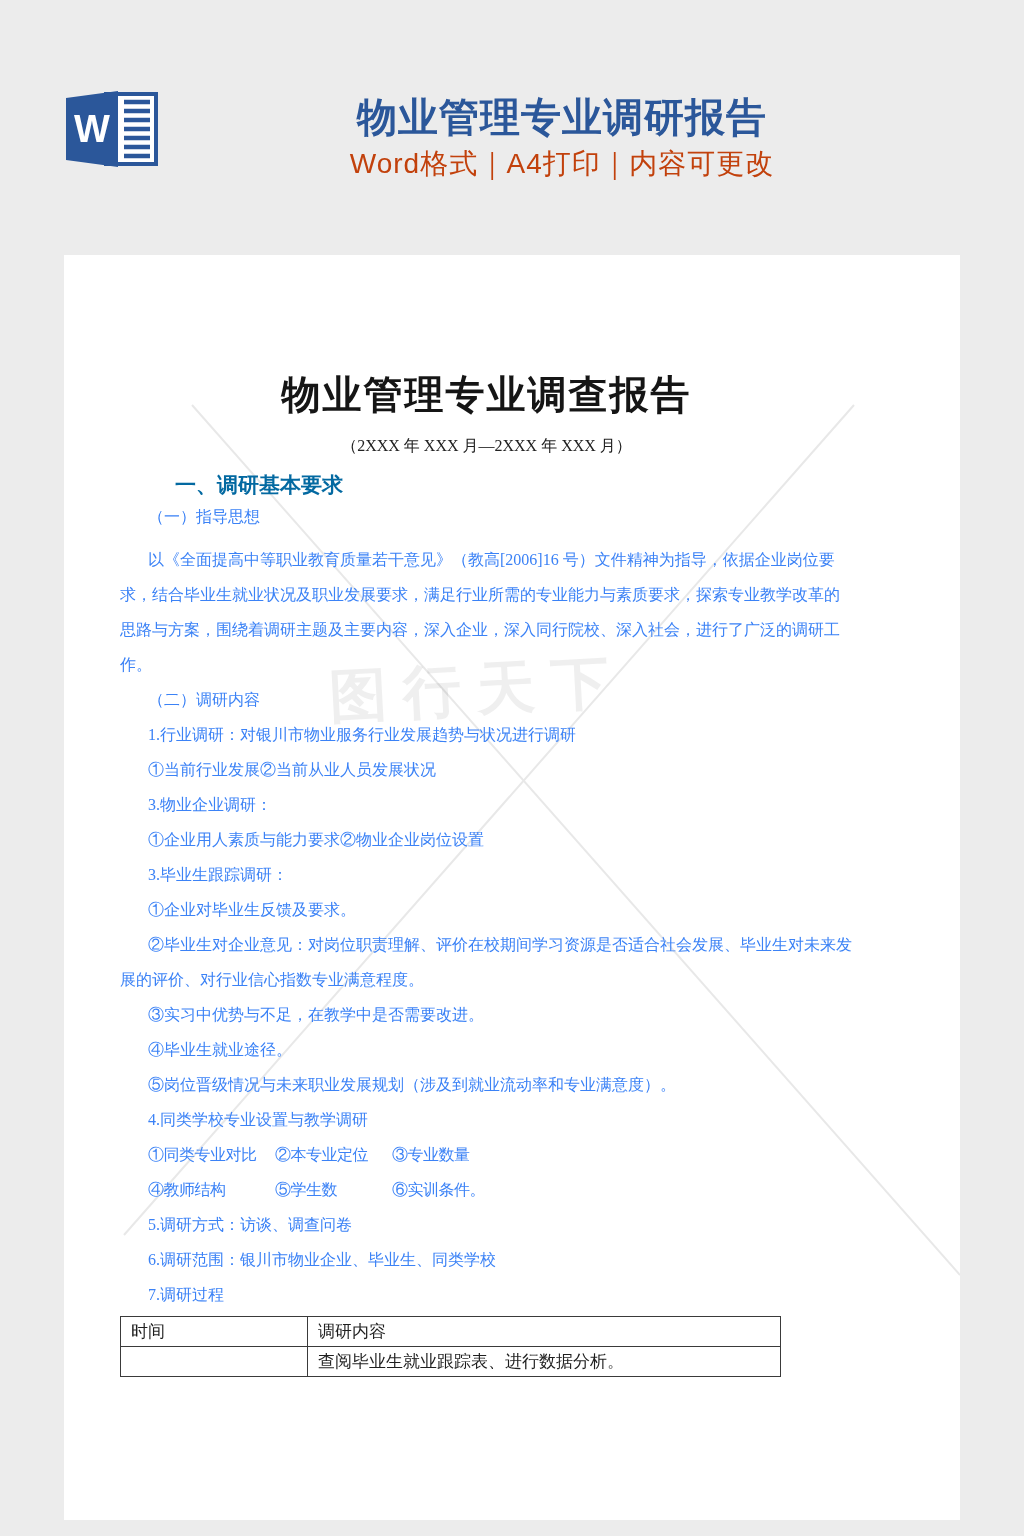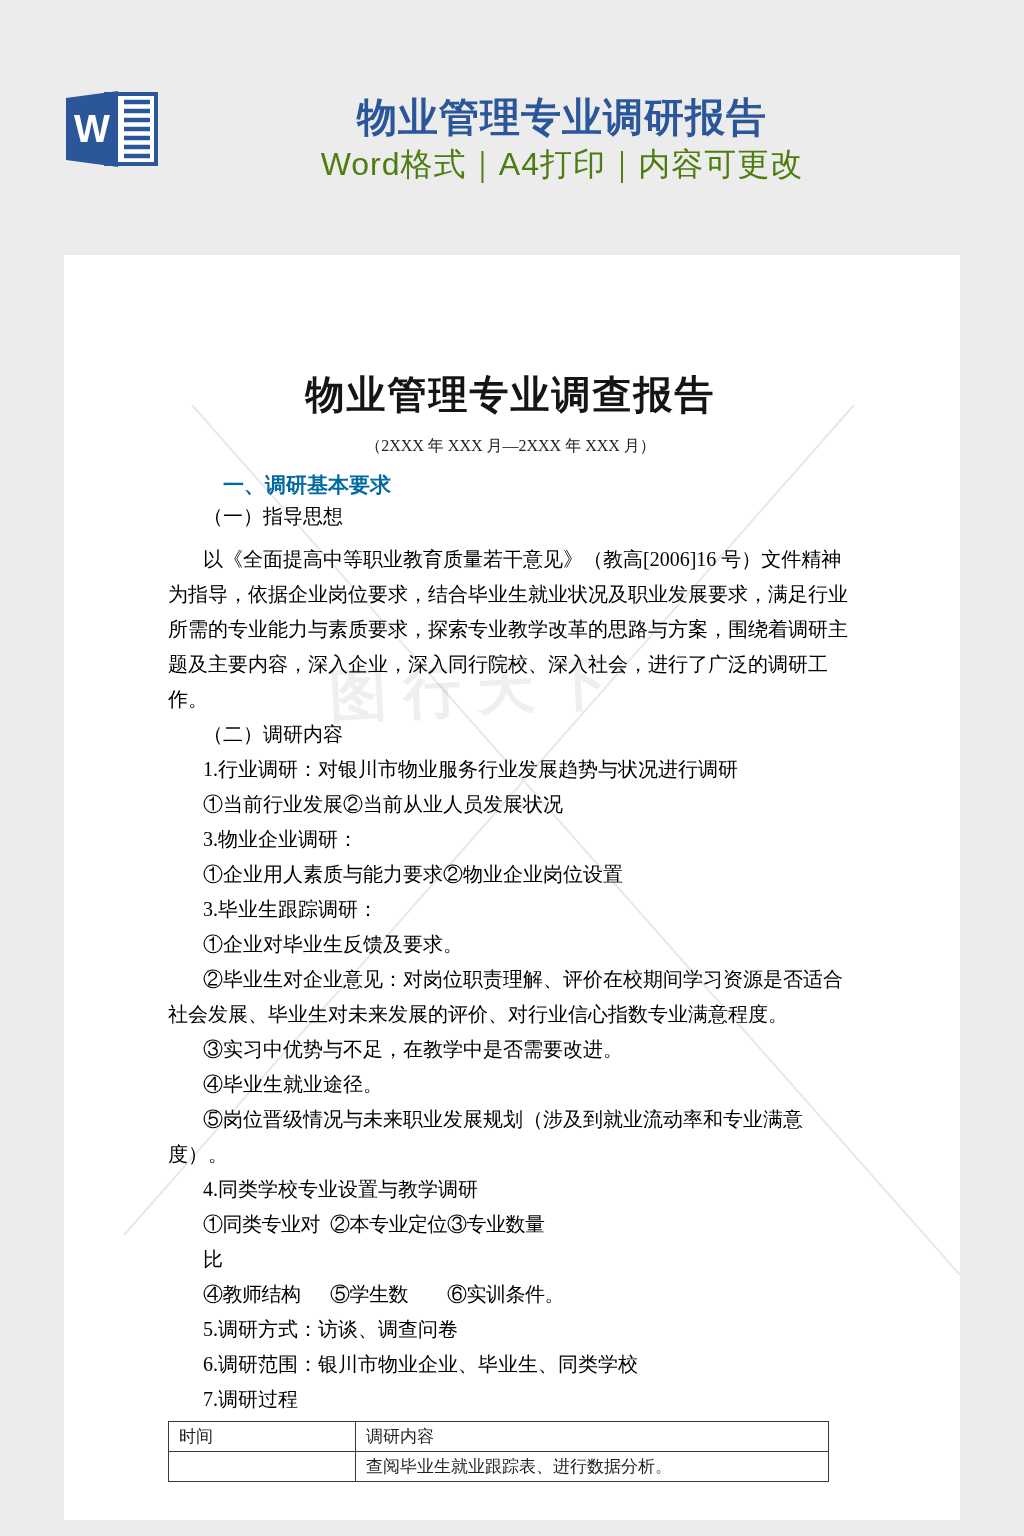--- a/index.html
+++ b/index.html
@@ -16,55 +16,55 @@
   .word-icon{position:absolute;left:62px;top:90px;width:98px;height:78px;}
   .hero-text{position:absolute;left:100px;right:0;top:94px;text-align:center;}
   .hero-title{
     font-family:"Liberation Sans","DejaVu Sans",sans-serif;
     font-weight:bold;font-size:40px;line-height:46px;
     color:#2b579a;letter-spacing:1px;
   }
   .hero-subtitle{
     margin-top:10px;
     font-family:"Liberation Sans","DejaVu Sans",sans-serif;
-    font-size:32px;line-height:28px;color:#4d7c0f;letter-spacing:1px;
+    font-size:28px;line-height:28px;color:#c2410c;letter-spacing:1px;
   }
   
   .sheet{
     position:absolute;left:64px;top:255px;width:896px;height:1265px;
     background:#ffffff;overflow:hidden;
   }
   .wm-x{position:absolute;left:0;top:0;width:896px;height:1265px;pointer-events:none;}
   .wm-x line{stroke:#e8e8e8;stroke-width:2;}
   .wm-text{
     position:absolute;left:265px;top:396px;
     font-size:58px;font-weight:bold;letter-spacing:16px;
     color:rgba(50,50,50,0.08);
     transform:rotate(-3deg);
     white-space:nowrap;pointer-events:none;
   }
-  .content{position:relative;padding:118px 107px 0 104px;}
+  .content{position:relative;padding:118px 107px 0 56px;}
   .doc-title{
     margin:0;text-align:center;
     font-family:"Liberation Sans","DejaVu Sans",sans-serif;
     font-weight:bold;font-size:39px;line-height:44px;
     color:#151515;letter-spacing:2px;
   }
   .date-line{
     margin-top:18px;text-align:center;
     font-size:16px;line-height:22px;color:#222;
   }
   .sec-heading{
     margin:14px 0 0 0;padding-left:55px;
     font-family:"Liberation Sans","DejaVu Sans",sans-serif;
     font-weight:bold;font-size:21px;line-height:28px;color:#0369a1;
   }
   .para{
     margin:0;
-    font-size:20px;line-height:35px;color:#000000;
+    font-size:16px;line-height:35px;color:#3b82f6;
     text-indent:1.75em;
   }
   .para.first{margin-top:8px;}
   .cols span{display:inline-block;text-indent:0;letter-spacing:-0.5px;vertical-align:top;}
   .cols .c1{width:127px;}
   .cols .c2{width:117px;}
   .tbl{
     border-collapse:collapse;
     width:661px;margin-top:4px;
     font-size:17px;color:#1e1e1e;

